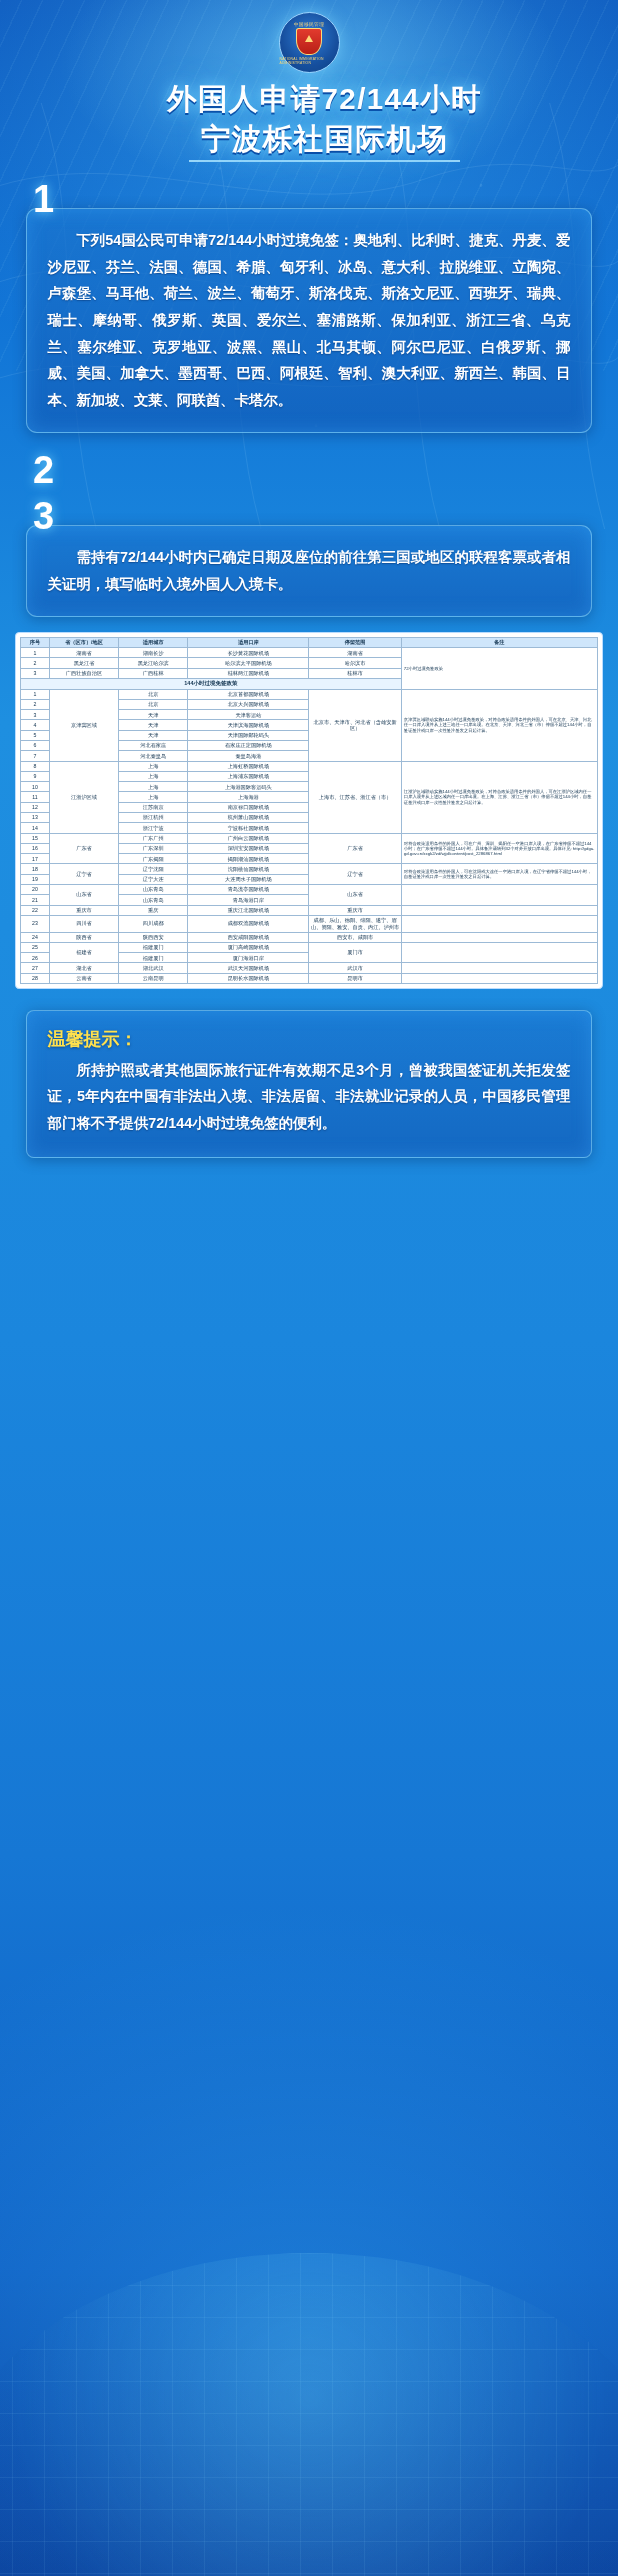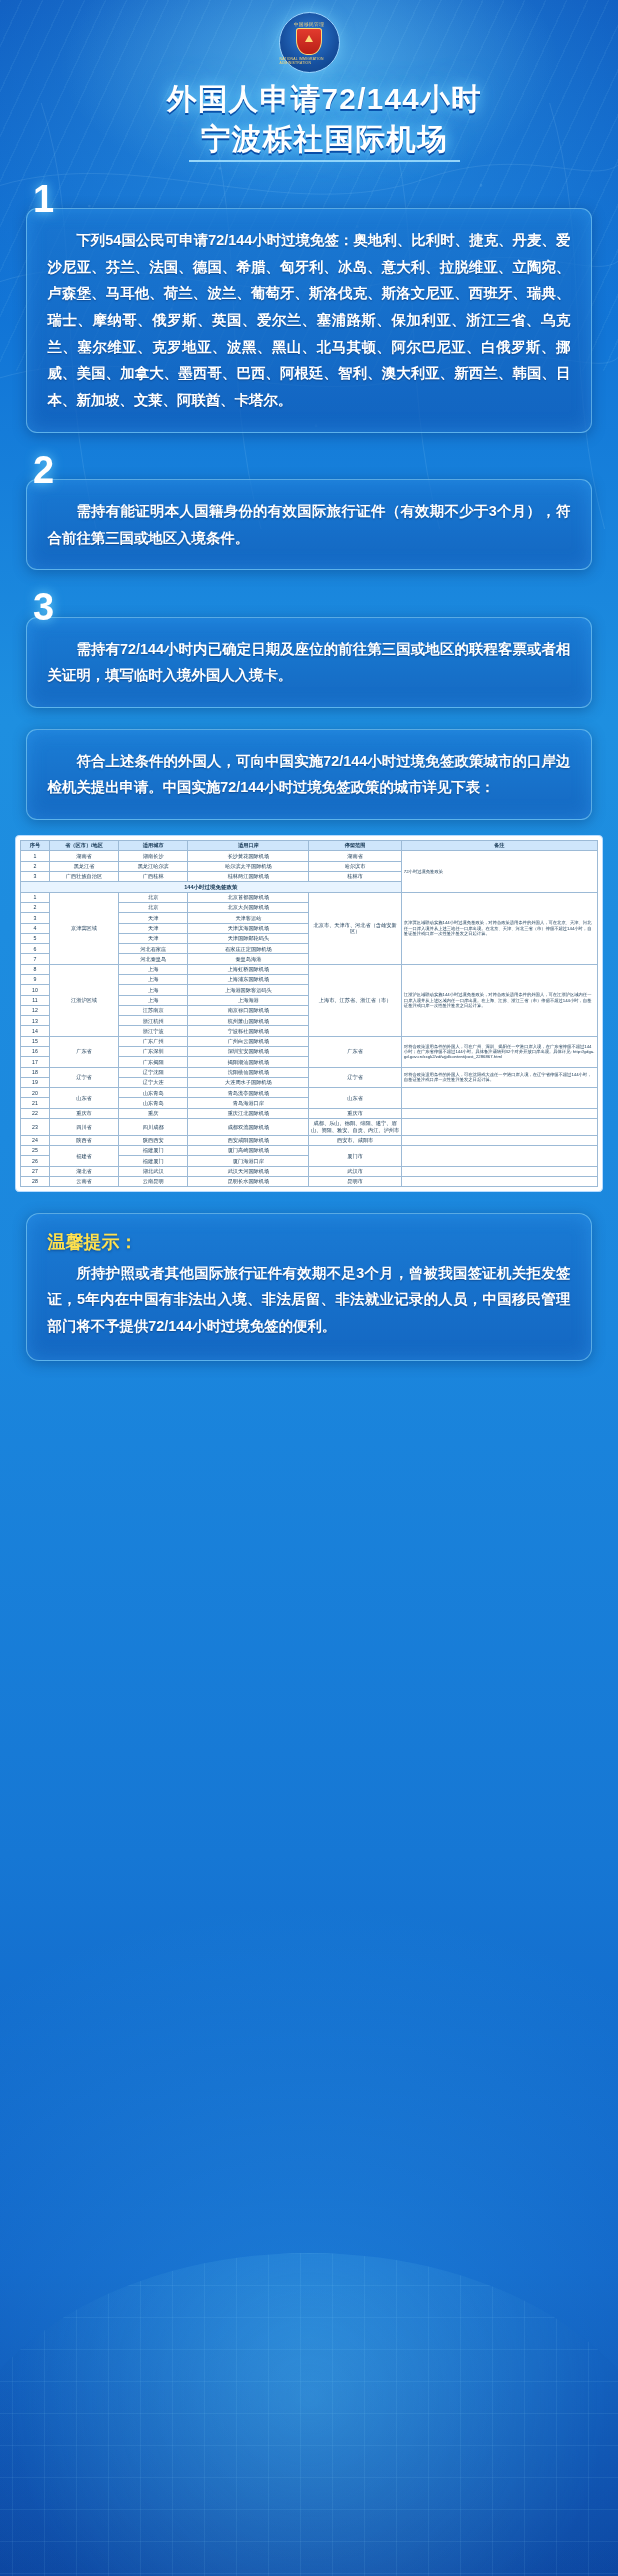--- a/index.html
+++ b/index.html
@@ -126,21 +126,21 @@
   }
   th{background:#cfe6fb;font-weight:bold;font-size:5.2px;}
   td.remark{text-align:left;padding:1.4px 2.1px;font-size:4.3px;line-height:1.22;}
   tr.band td{background:#e8f4ff;font-weight:bold;font-size:5.5px;}
 
   
   .tip{
     margin:20.6px 26px 0 26px;
     background:linear-gradient(180deg, rgba(26,118,208,.72), rgba(18,92,183,.72));
     border:0.7px solid rgba(150,225,255,.55);
-    border-radius:13px;
+    border-radius:8px;
     padding:16.5px 20.6px 20.6px 20.6px;
     box-shadow:0 0 18px rgba(60,170,255,.35) inset, 0 2.7px 12.4px rgba(4,40,95,.35);
   }
   .tip h3{
     margin:0 0 5.5px 0;color:#ffe14d;font-size:18px;font-weight:bold;
     text-shadow:0 1.4px 2.7px rgba(4,40,95,.55);
   }
   .tip p{
     margin:0;color:#ffffff;font-size:14.4px;font-weight:bold;line-height:1.85;
     text-align:justify;text-justify:inter-ideograph;text-indent:2em;
@@ -194,37 +194,29 @@
 
     <div class="section">
       <div class="numdot">1</div>
       <div class="card">
         <p>下列54国公民可申请72/144小时过境免签：奥地利、比利时、捷克、丹麦、爱沙尼亚、芬兰、法国、德国、希腊、匈牙利、冰岛、意大利、拉脱维亚、立陶宛、卢森堡、马耳他、荷兰、波兰、葡萄牙、斯洛伐克、斯洛文尼亚、西班牙、瑞典、瑞士、摩纳哥、俄罗斯、英国、爱尔兰、塞浦路斯、保加利亚、浙江三省、乌克兰、塞尔维亚、克罗地亚、波黑、黑山、北马其顿、阿尔巴尼亚、白俄罗斯、挪威、美国、加拿大、墨西哥、巴西、阿根廷、智利、澳大利亚、新西兰、韩国、日本、新加坡、文莱、阿联酋、卡塔尔。</p>
       </div>
     </div>
 
     <div class="section">
       <div class="numdot">2</div>
-      <div class="card">
-        <p>需持有能证明本人国籍身份的有效国际旅行证件（有效期不少于3个月），符合前往第三国或地区入境条件。</p>
-      </div>
     </div>
 
     <div class="section">
       <div class="numdot">3</div>
       <div class="card">
         <p>需持有72/144小时内已确定日期及座位的前往第三国或地区的联程客票或者相关证明，填写临时入境外国人入境卡。</p>
       </div>
     </div>
 
-    <div class="section" style="margin-top:20.6px;">
-      <div class="card">
-        <p>符合上述条件的外国人，可向中国实施72/144小时过境免签政策城市的口岸边检机关提出申请。中国实施72/144小时过境免签政策的城市详见下表：</p>
-      </div>
-    </div>
 
     <div class="table-card">
       <table>
         <colgroup>
           <col style="width:5%">
             <col style="width:12%">
             <col style="width:12%">
           <col style="width:21%">
             <col style="width:16%">
             <col style="width:34%">

